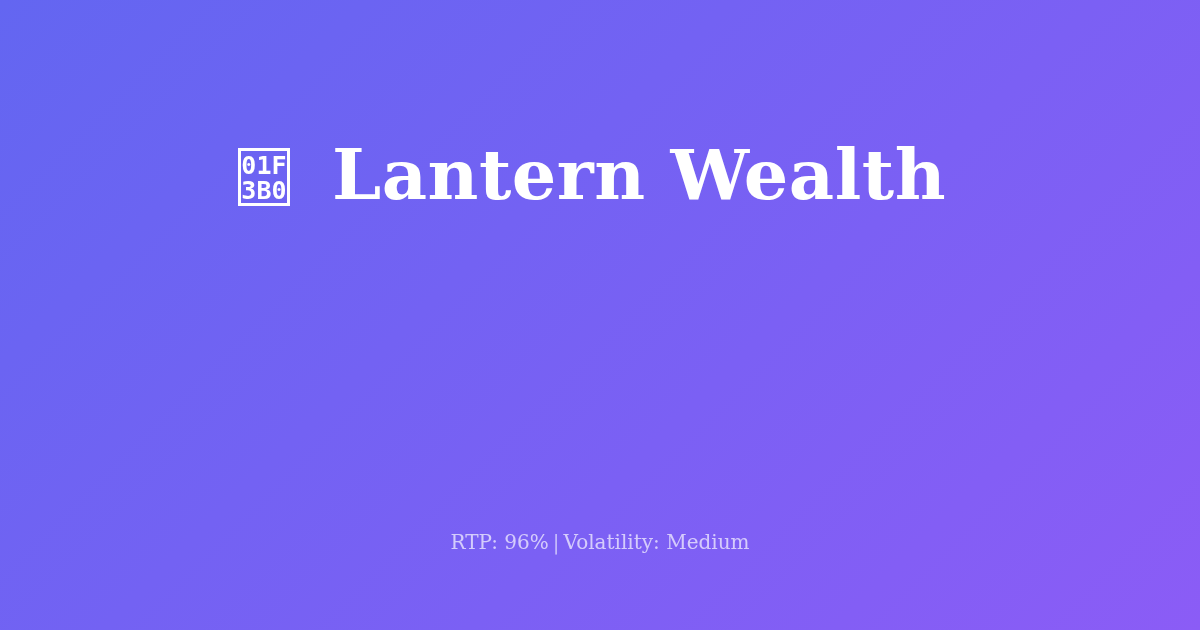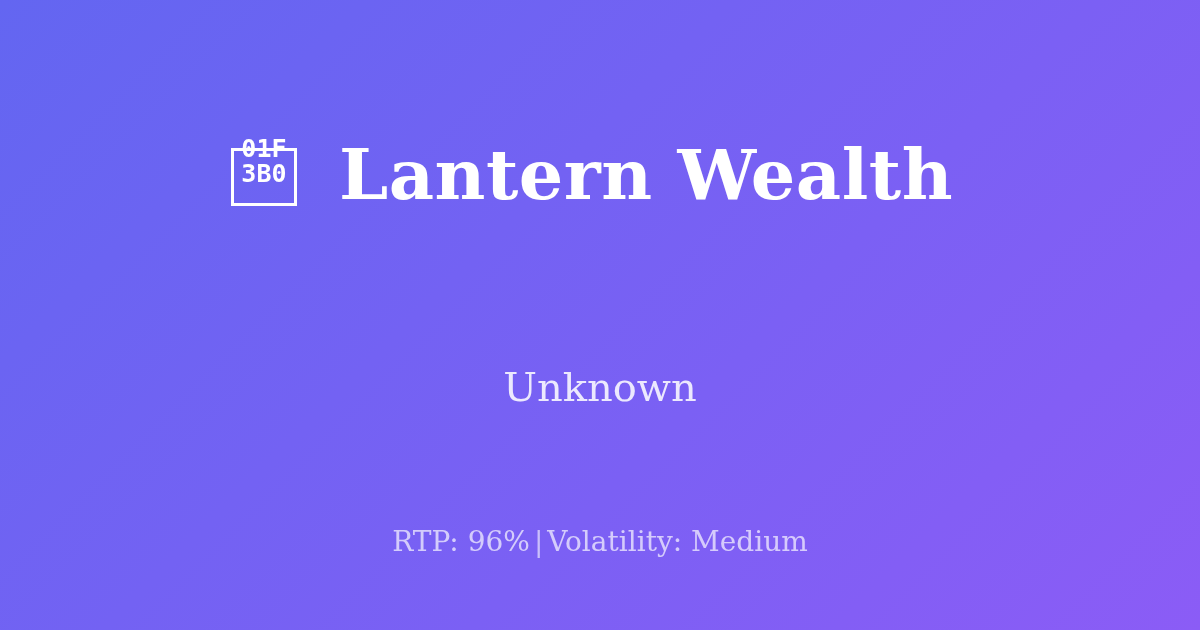--- a/index.html
+++ b/index.html
@@ -40,27 +40,27 @@
     display: flex;
     flex-direction: row;
     align-items: center;
     justify-content: center;
     gap: 26px;
   }
 
   
   .tofu-glyph {
     box-sizing: border-box;
-    width: 66px;
+    width: 52px;
     height: 58px;
     border: 3px solid #ffffff;
     display: flex;
     flex-direction: column;
     align-items: center;
-    justify-content: flex-end;
+    justify-content: space-between;
     padding: 2px 0 17px 0;
     flex: 0 0 auto;
     position: relative;
     top: 2px;
   }
 
   .tofu-row {
     font-family: "DejaVu Sans Mono", "Liberation Mono", monospace;
     font-size: 25px;
     font-weight: 700;
@@ -98,21 +98,21 @@
   }
 
   
   .card-meta {
     position: absolute;
     top: 527px;
     left: 0;
     width: 1200px;
     text-align: center;
     font-family: "DejaVu Serif", "Liberation Serif", serif;
-    font-size: 28px;
+    font-size: 20px;
     font-weight: 400;
     line-height: 30px;
     color: rgba(255, 255, 255, 0.68);
     white-space: nowrap;
     margin: 0;
   }
 
   .card-meta .meta-sep {
     padding: 0 4px;
     color: rgba(255, 255, 255, 0.6);
@@ -127,19 +127,18 @@
 
     <span class="tofu-glyph">
       <span class="tofu-row">01F</span>
       <span class="tofu-row">3B0</span>
     </span>
 
     <h1 class="card-title">Lantern Wealth</h1>
 
   </div>
 
-  <p class="card-subtitle">Unknown</p>
 
   <p class="card-meta">
     <span>RTP: 96%</span><span class="meta-sep">|</span><span>Volatility: Medium</span>
   </p>
 
 </div>
 
 </body></html>

